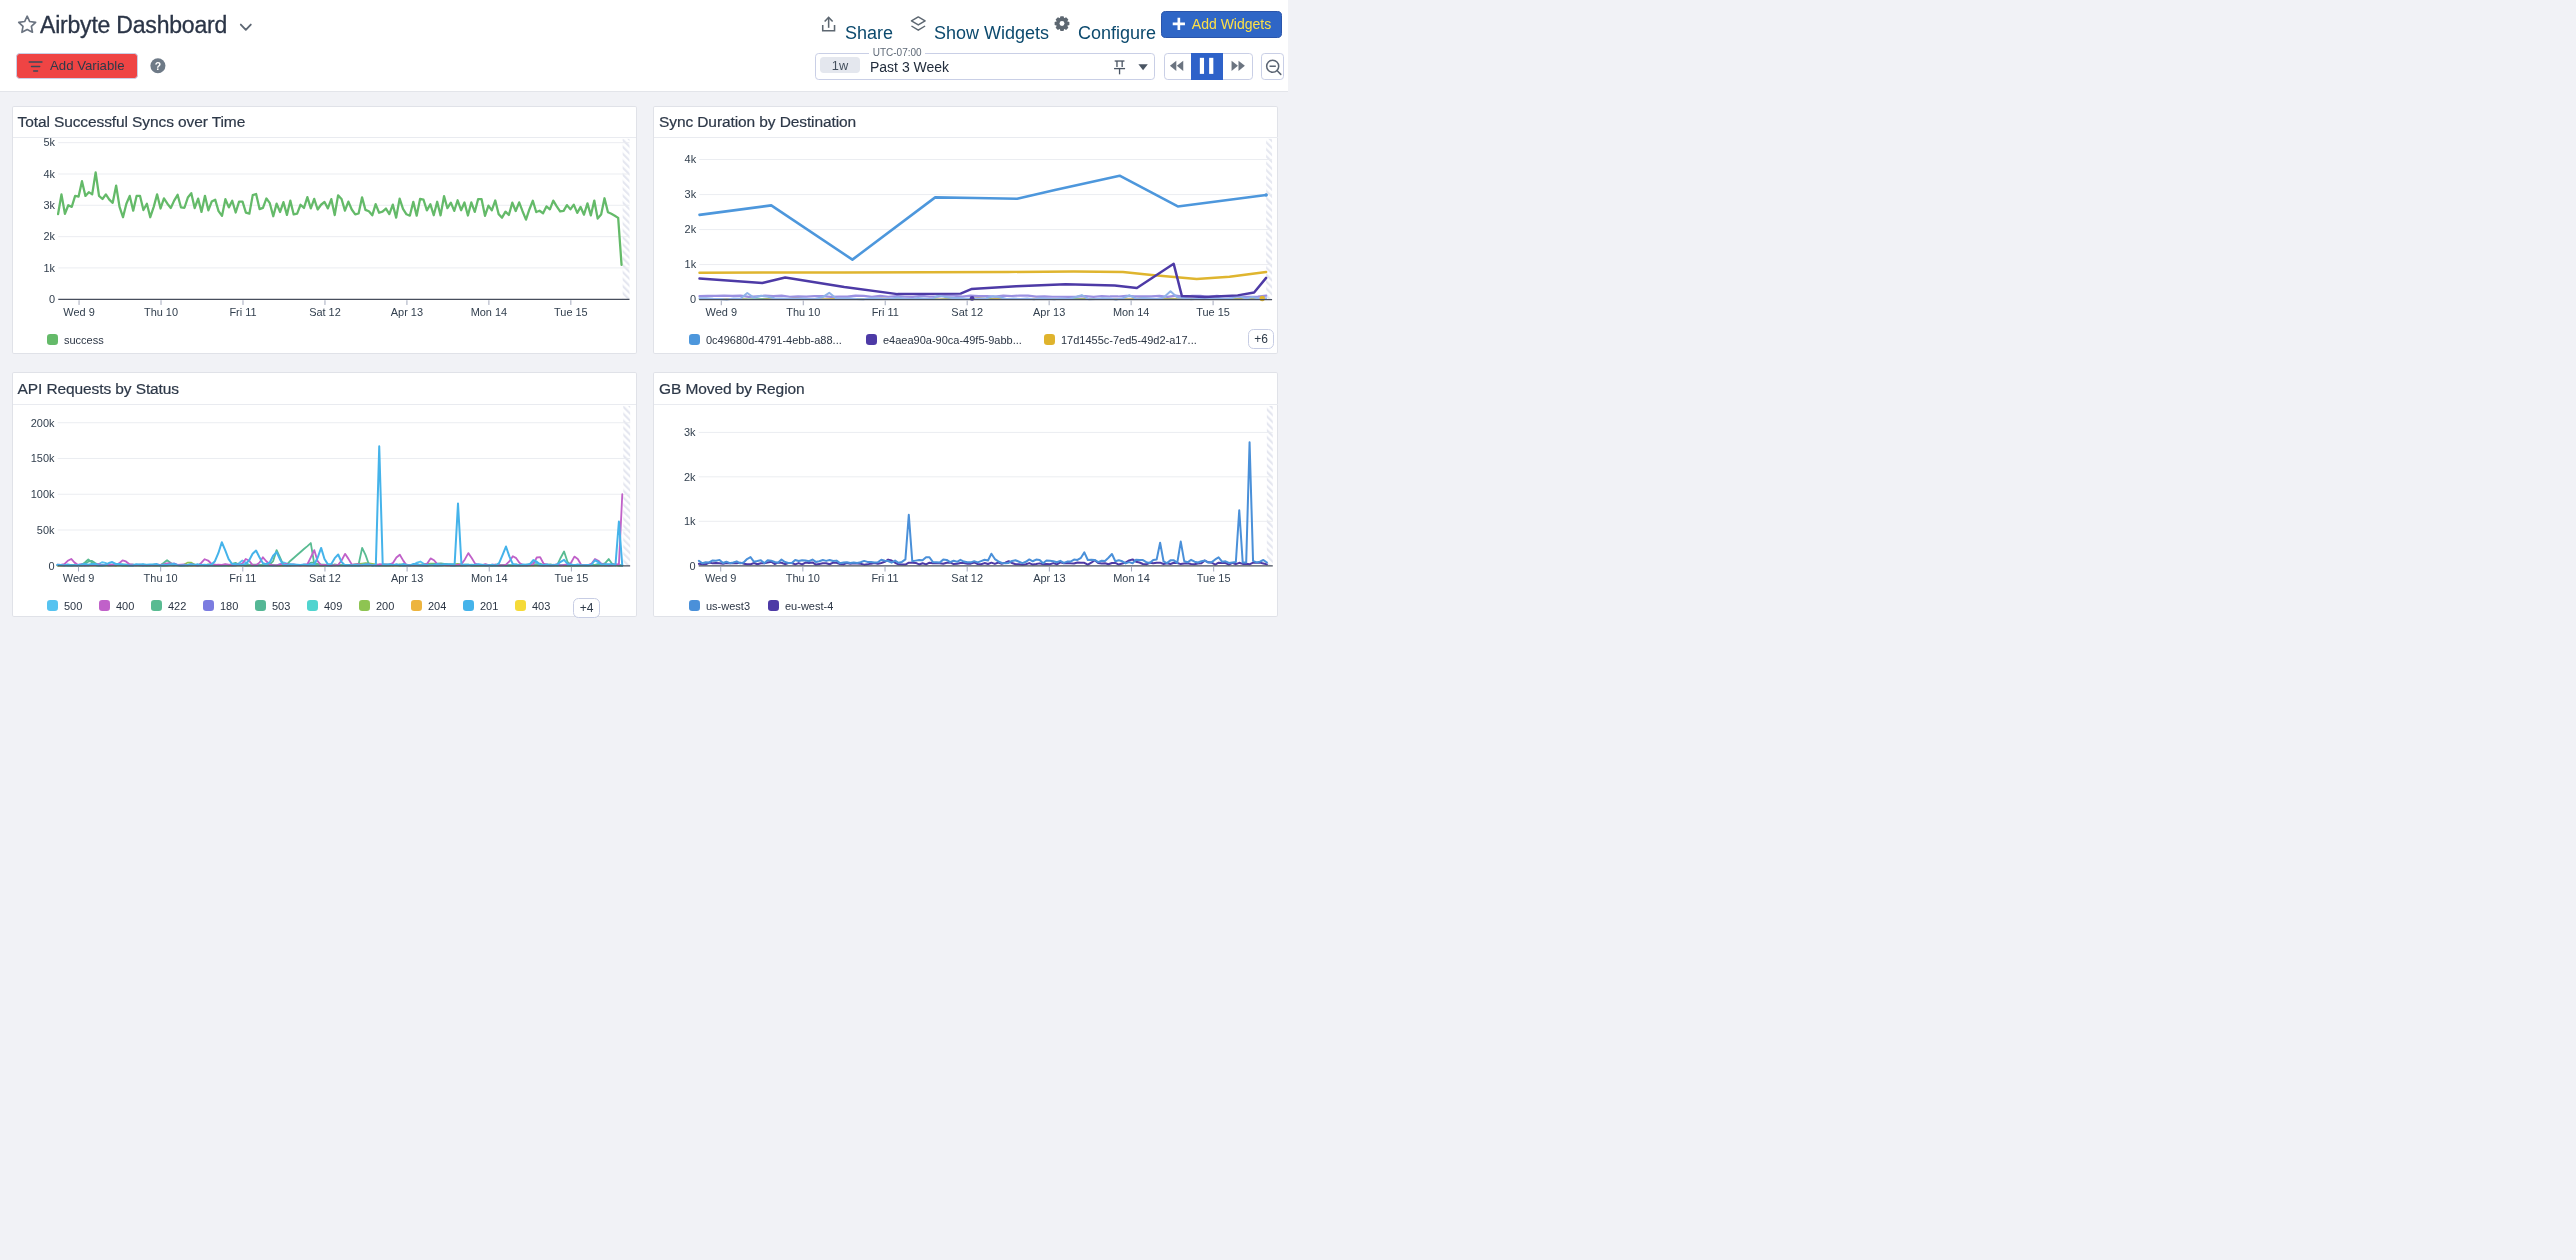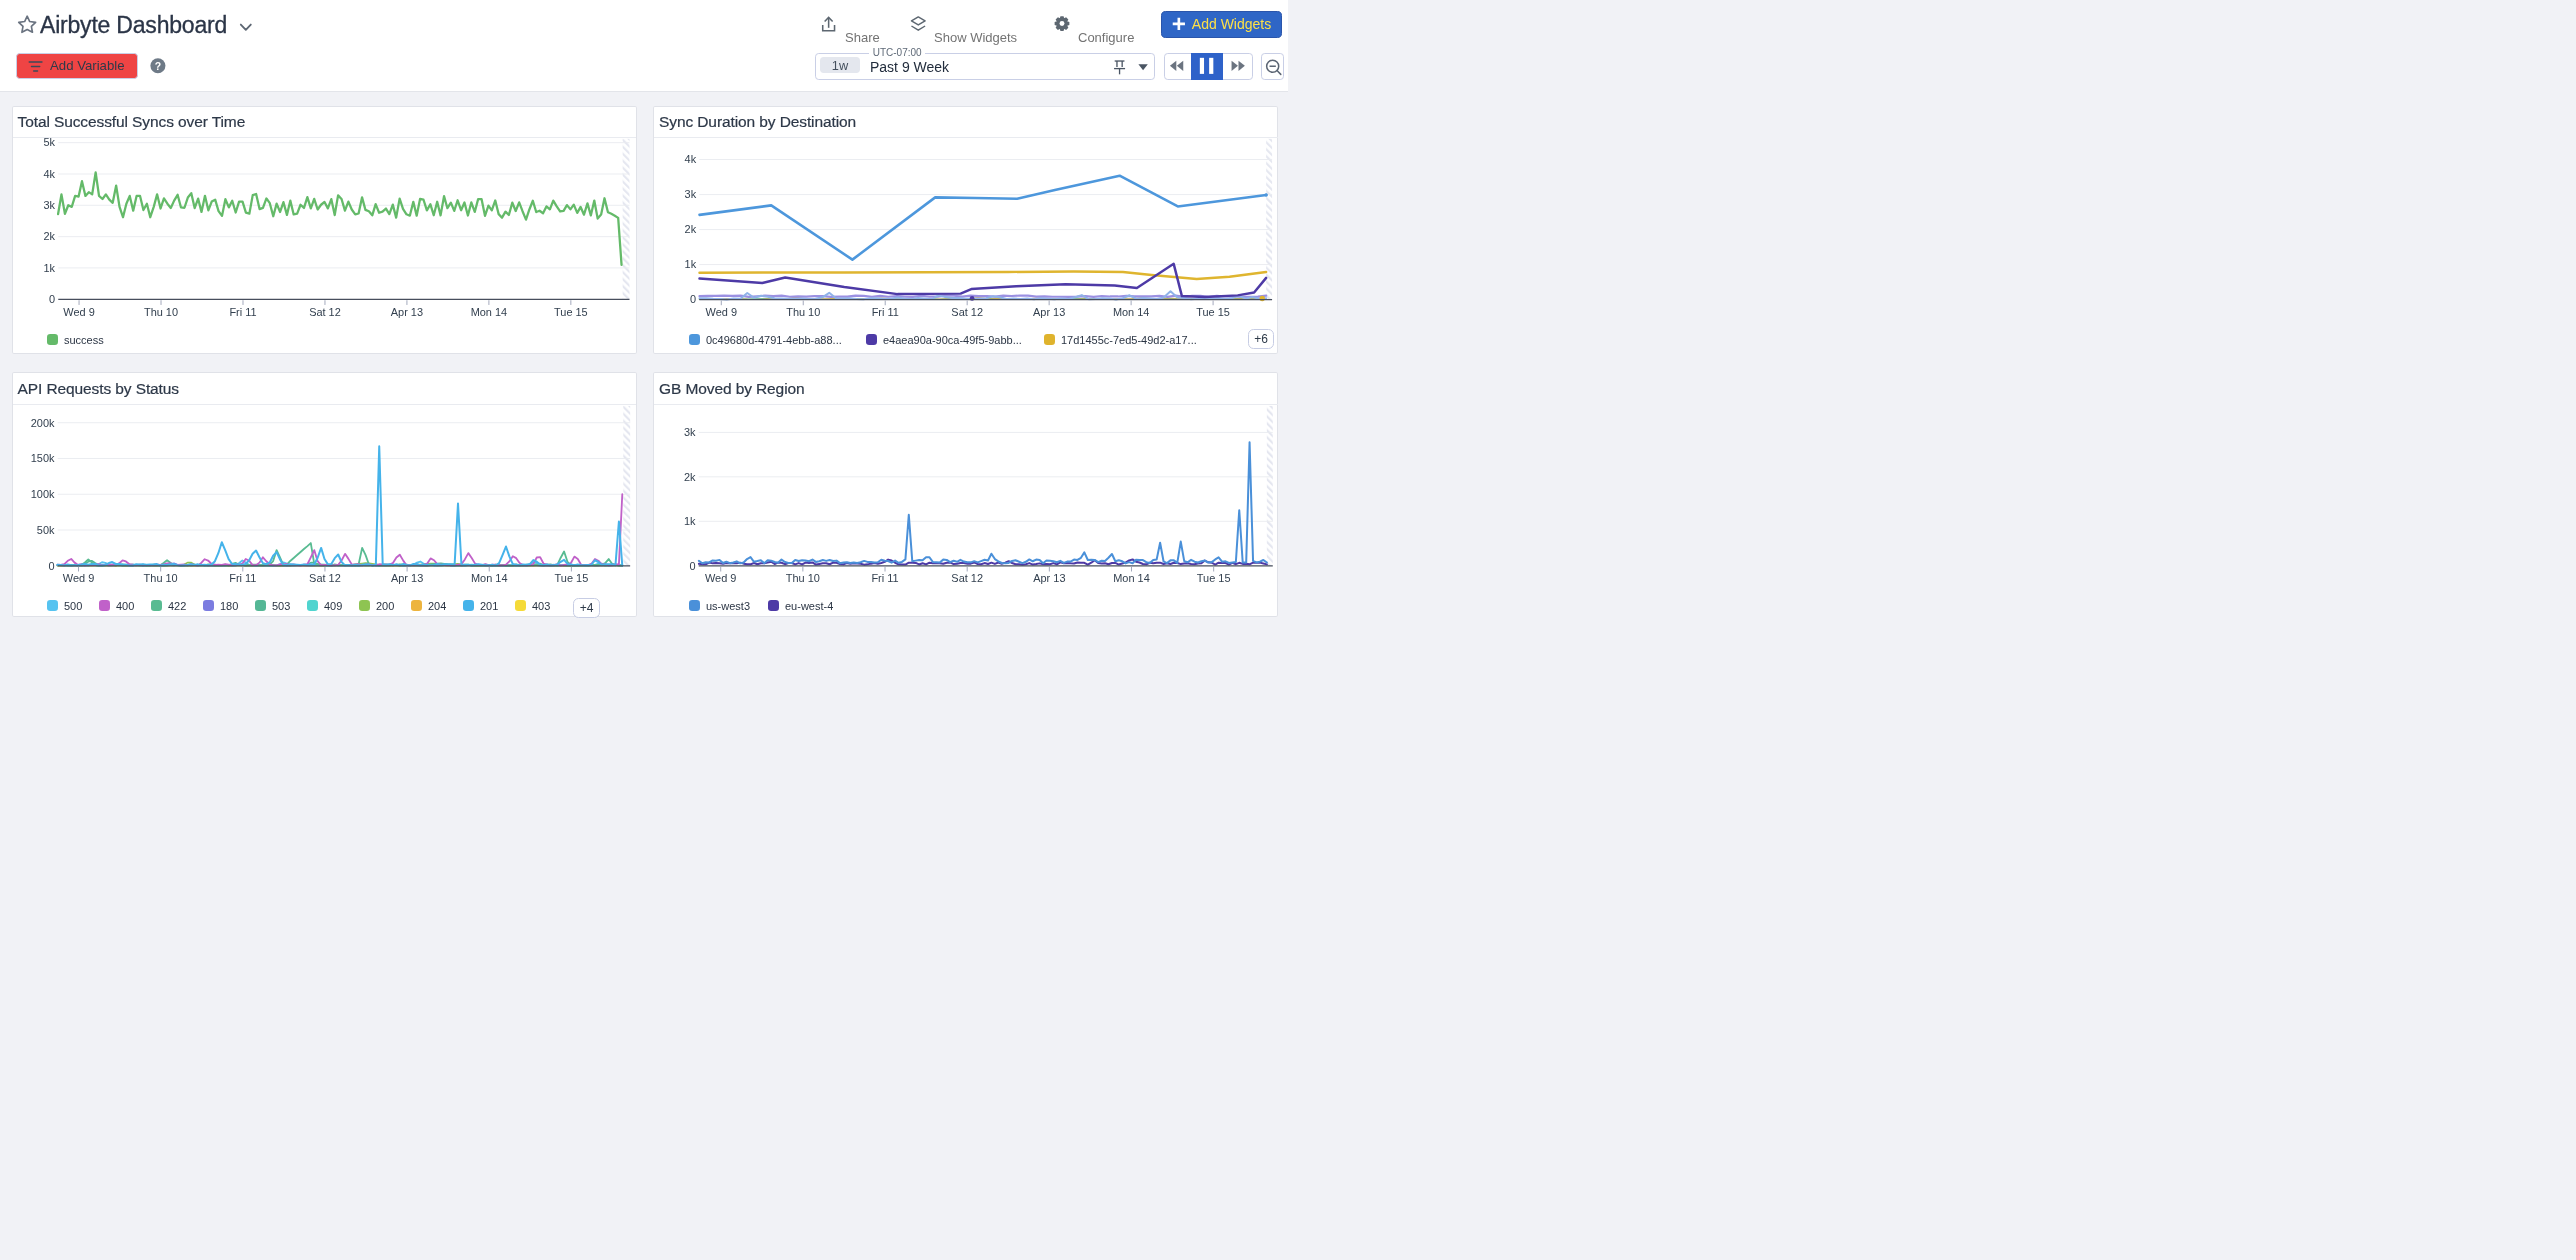--- a/index.html
+++ b/index.html
@@ -1,21 +1,21 @@
 <!DOCTYPE html>
 <html style="font-size:14.6px"><head><meta charset="utf-8"><style>
 *{margin:0;padding:0;box-sizing:border-box}
 html,body{width:1288px;height:630px;font-family:"Liberation Sans",sans-serif;background:#f1f2f6;overflow:hidden}
 .hdrband{position:absolute;left:0;top:0;width:1288px;height:92px;background:#fff;border-bottom:0.9px solid #e3e5ea}
 .ovl{position:absolute;left:0;top:0}
 .bigtitle{position:absolute;left:40px;top:12.3px;font-size:23px;color:#2b3547;letter-spacing:-0.2px;-webkit-text-stroke:0.3px #2b3547}
 .btn{position:absolute;background:#ef4444;border:0.9px solid #c9cfe6;border-radius:3.7px}
 .addvar{left:16px;top:53px;width:122px;height:26px}
 .addvartxt{position:absolute;left:33px;top:4.2px;font-size:13.2px;color:#2e3a49}
-.act{position:absolute;top:30px;font-size:13px;color:#737373}
+.act{position:absolute;top:23px;font-size:18px;color:#0c4a6e}
 .addw{position:absolute;left:1161px;top:10.6px;width:121px;height:27px;background:#2f66c6;border:0.9px solid #2a55ab;border-radius:4.6px;color:#fde047;font-size:14px;display:flex;align-items:center;justify-content:center}
 .tbox{position:absolute;left:815px;top:53px;width:340px;height:27px;background:#fff;border:0.9px solid #c9cfe6;border-radius:3.7px}
 .utclab{position:absolute;left:869px;top:47px;font-size:10px;color:#5f6a78;background:#fff;padding:0 3.7px;white-space:nowrap}
 .pill1w{position:absolute;left:820px;top:57px;width:40px;height:16px;background:#e4e7ee;border-radius:3.7px;font-size:12.8px;color:#444f5d;text-align:center;line-height:18.5px}
 .pastwk{position:absolute;left:870px;top:59px;font-size:14px;color:#222d3d}
 .pgroup{position:absolute;left:1164px;top:53px;width:89px;height:27px;background:#fff;border:0.9px solid #c9cfe6;border-radius:3.7px}
 .pauseseg{position:absolute;left:1191px;top:53px;width:31.5px;height:27px;background:#2e62c9}
 .zbtn{position:absolute;left:1261px;top:53px;width:22.6px;height:27px;background:#fff;border:0.9px solid #c9cfe6;border-radius:3.7px}
 .panel{position:absolute;background:#fff;border:0.9px solid #e0e2e8;border-radius:1.8px}
 .ptitle{position:absolute;font-size:15.5px;color:#2d3848;letter-spacing:-0.1px;-webkit-text-stroke:0.2px #2d3848}
@@ -58,21 +58,21 @@
   </div>
 <div class="act" style="left:845px">Share</div>
 <div class="act" style="left:934px">Show Widgets</div>
 <div class="act" style="left:1078px">Configure</div>
 <div class="addw"><svg width="13.7" height="13.7" viewBox="0 0 15 15" style="margin-right:6.4px">
       <path d="M7.5 0.8 V14.2 M0.8 7.5 H14.2" stroke="#fff" stroke-width="2.9"></path>
     </svg>Add Widgets</div>
 <div class="tbox"></div>
 <div class="utclab">UTC-07:00</div>
 <div class="pill1w">1w</div>
-<div class="pastwk">Past 9 Week</div>
+<div class="pastwk">Past 3 Week</div>
 <svg class="ovl" width="110" height="31" viewBox="0 0 120 34" style="left:1105px;top:51px">
 <g stroke="#4a5563" stroke-width="1.45" fill="none">
 <path d="M10.3 11.0 H21.0"></path>
       <path d="M12.8 11.0 V17.6"></path>
       <path d="M18.5 11.0 V17.6"></path>
       <path d="M9.6 19.3 H21.7"></path>
       <path d="M15.65 19.3 V25.6"></path>
 </g>
 <path d="M36.3 14.6 L46.6 14.6 L41.45 21.2 Z" fill="#4a5563"></path>
 </svg>

